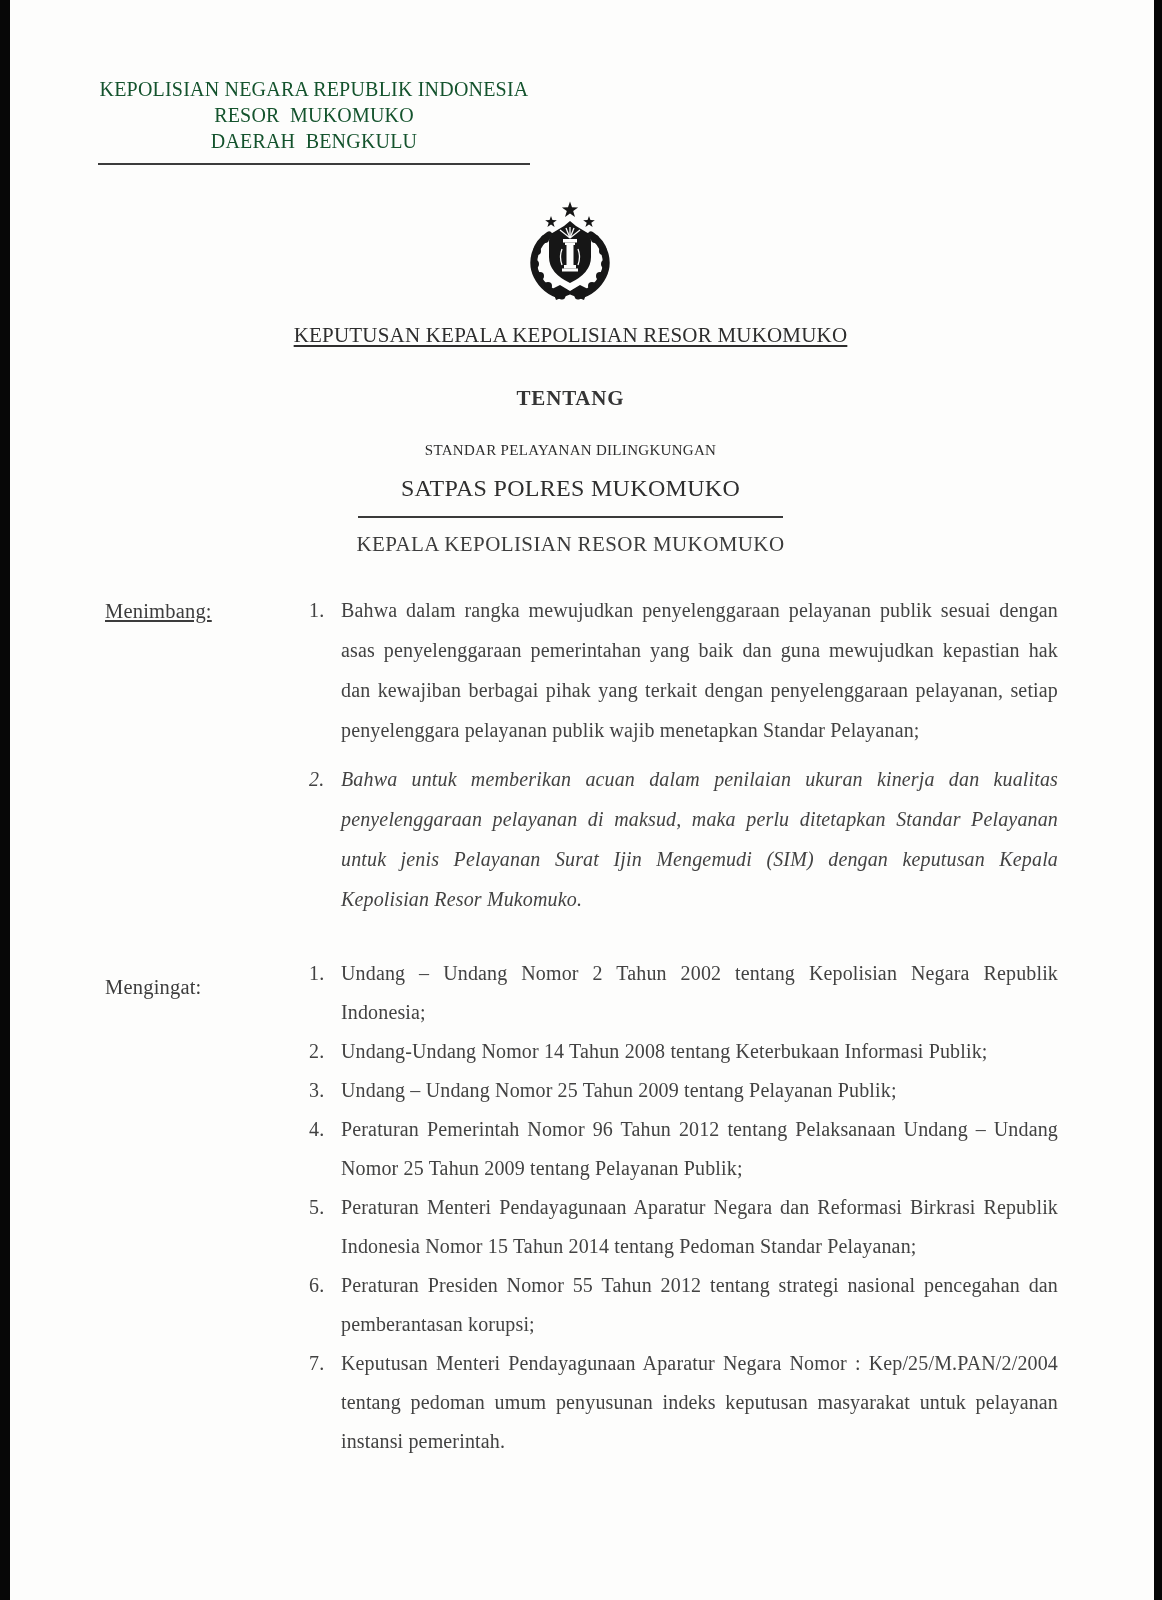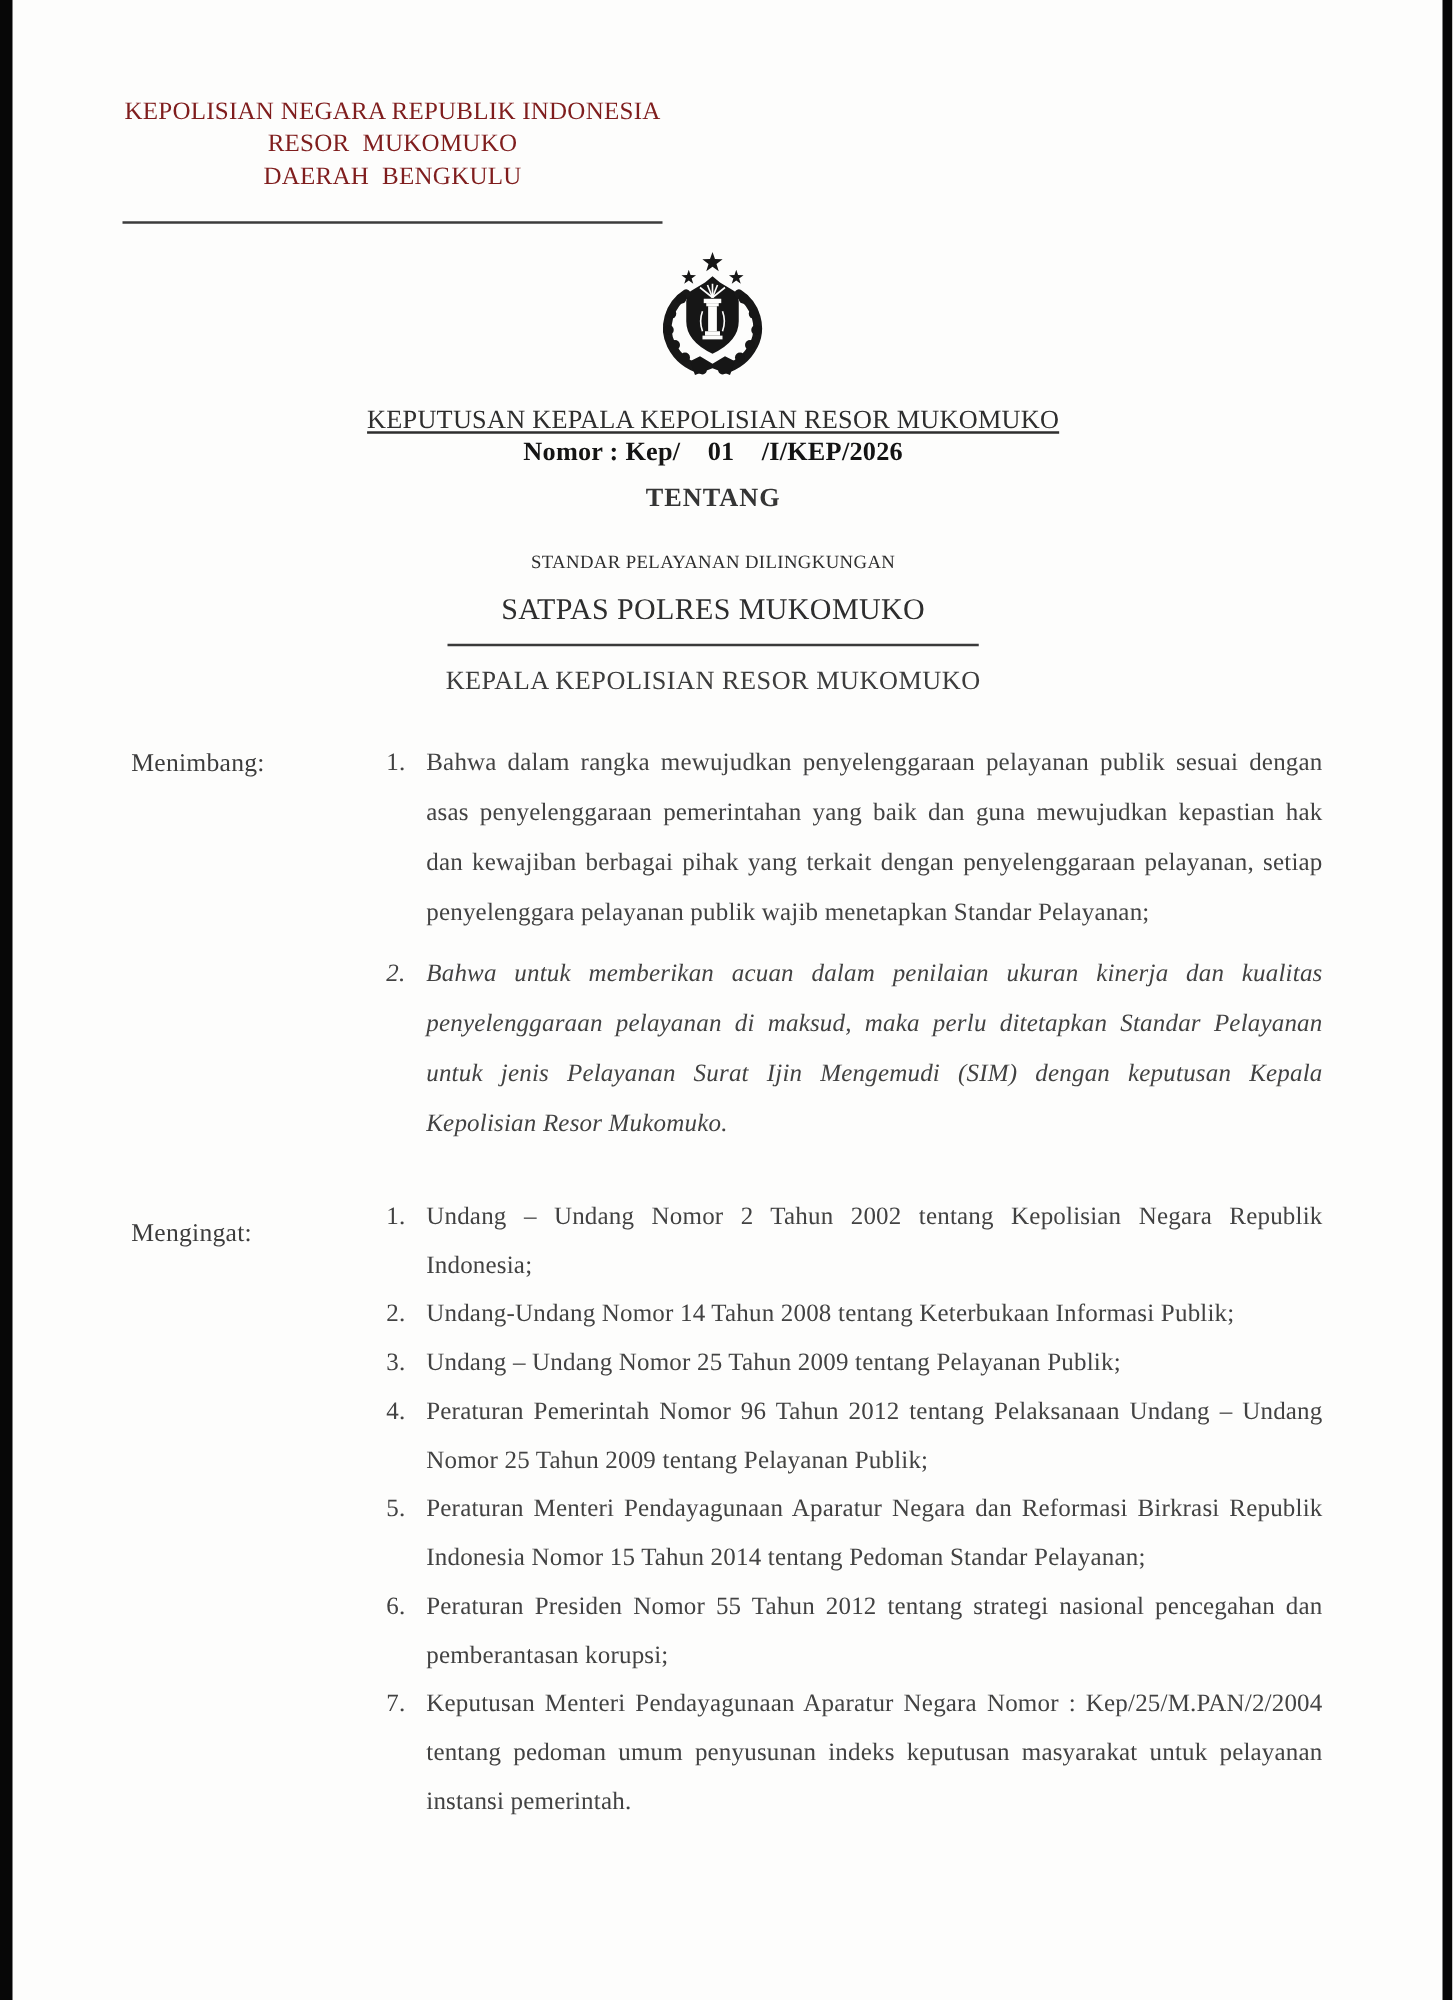--- a/index.html
+++ b/index.html
@@ -11,23 +11,23 @@
     font-family:"Liberation Serif", serif;
     margin:0 auto;
   }
   .edge-bar { position:absolute; top:0; height:100%; background:#070707; }
   .edge-bar.left  { left:0;  width:10px; }
   .edge-bar.right { right:0; width:8px; }
 
   
   .letterhead {
     position:absolute; left:98px; top:76px; width:432px;
-    text-align:center; color:#7f1d1d;
+    text-align:center; color:#14532d;
     font-size:20px; line-height:26px; letter-spacing:0.2px;
-    padding-bottom:23px; border-bottom:2px solid #3c3c3c;
+    padding-bottom:9px; border-bottom:2px solid #3c3c3c;
   }
   .letterhead div { white-space:pre-wrap; }
 
   
   .emblem-wrap { position:absolute; left:518px; top:199px; width:104px; height:102px; }
   .emblem-wrap svg { width:100%; height:100%; display:block; }
 
   
   .titles { position:absolute; left:95px; top:14px; width:963px; height:100%; text-align:center; pointer-events:none; }
   .titles > div { position:absolute; left:0; right:0; transform:translateX(-6px); }
@@ -44,21 +44,21 @@
   .t-issuer { top:518px; font-size:21px; color:#3c3c3c; letter-spacing:0.4px; }
 
   
   .section { position:absolute; left:95px; width:963px; display:flex; align-items:flex-start; }
   #menimbang { top:590px; }
   #mengingat { top:954px; }
   .sec-label {
     flex:0 0 213px; width:213px; box-sizing:border-box; padding-left:10px;
     font-size:20.5px; color:#3c3c3c; letter-spacing:0.2px;
   }
-  #menimbang .sec-label { padding-top:10px; }
+  #menimbang .sec-label { padding-top:10px;text-decoration:underline; }
   #mengingat .sec-label { padding-top:22px; }
   .sec-list { flex:1 1 auto; min-width:0; }
   .sec-list ol { margin:0; padding:0; list-style:none; counter-reset:item; }
   .sec-list li {
     position:relative; padding-left:33px; box-sizing:border-box;
     text-align:justify; font-size:20px; color:#424242; letter-spacing:0.15px;
   }
   .sec-list li::before {
     counter-increment:item; content:counter(item) ".";
     position:absolute; left:1px; top:0;
@@ -130,21 +130,20 @@
         <path d="M52,39 L56,29"></path>
           <path d="M52,39 L62,31"></path>
         <path d="M44,50 Q41,58 44,66"></path>
           <path d="M60,50 Q63,58 60,66"></path>
       </g>
     </svg>
   </div>
 
   <div class="titles">
     <div class="t-decision">KEPUTUSAN KEPALA KEPOLISIAN RESOR MUKOMUKO</div>
-    <div class="t-number">Nomor : Kep/    01    /I/KEP/2026</div>
     <div class="t-tentang">TENTANG</div>
     <div class="t-subject1">STANDAR PELAYANAN DILINGKUNGAN</div>
     <div class="t-subject2">SATPAS POLRES MUKOMUKO</div>
     <div class="t-subject-underline"><span></span></div>
     <div class="t-issuer">KEPALA KEPOLISIAN RESOR MUKOMUKO</div>
   </div>
 
   <div class="section" id="menimbang">
     <div class="sec-label">Menimbang:</div>
     <div class="sec-list">

